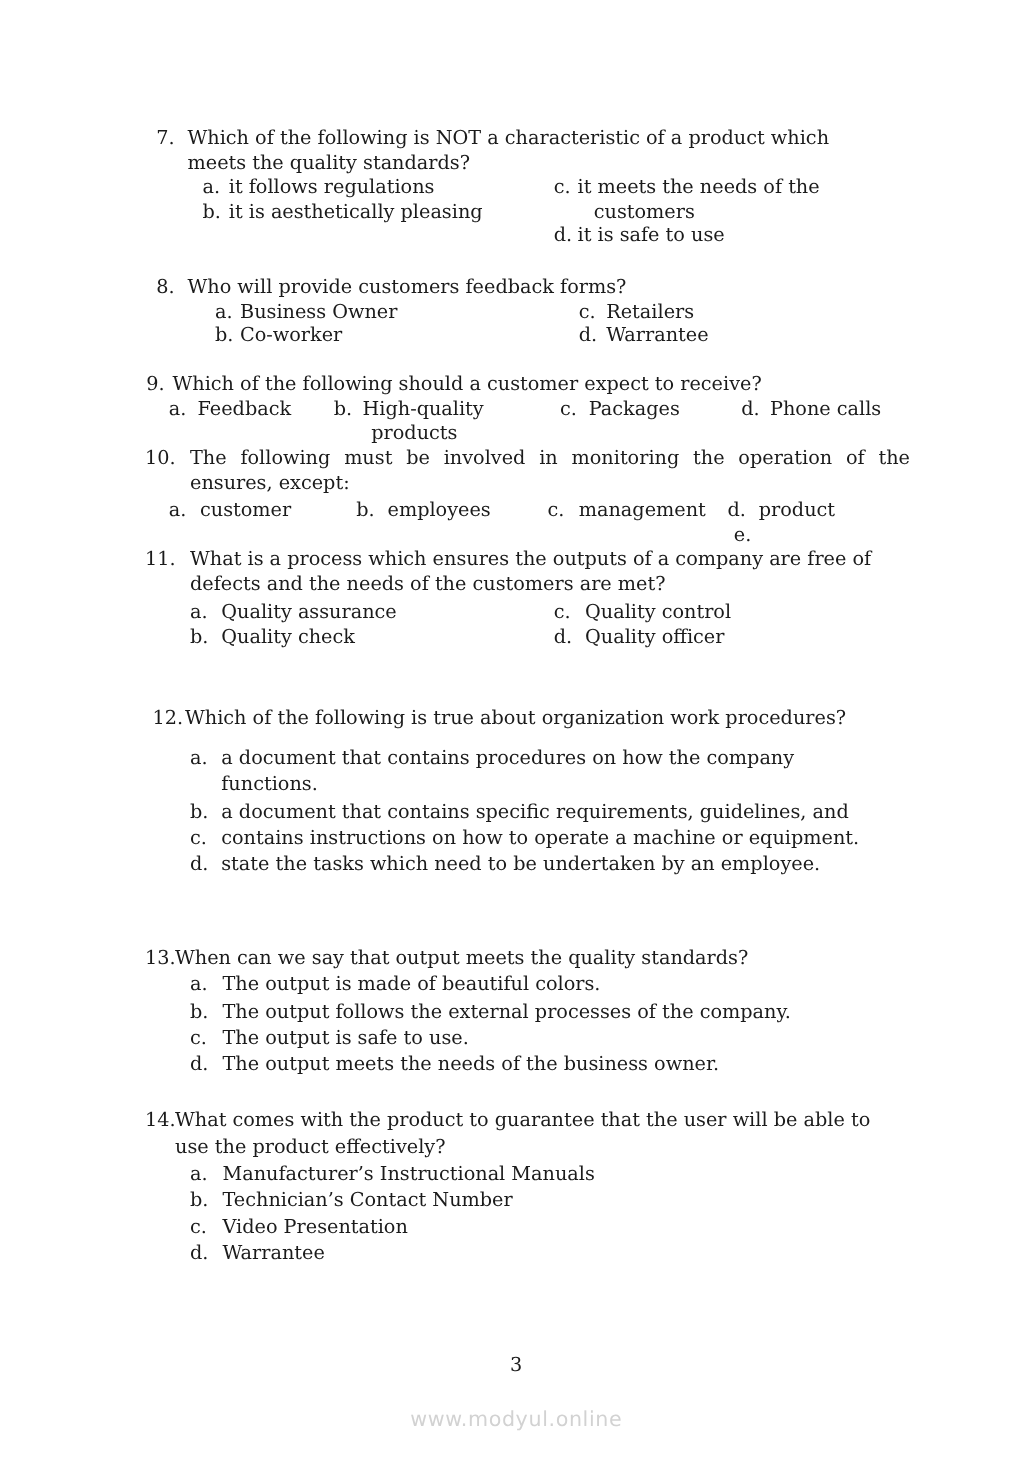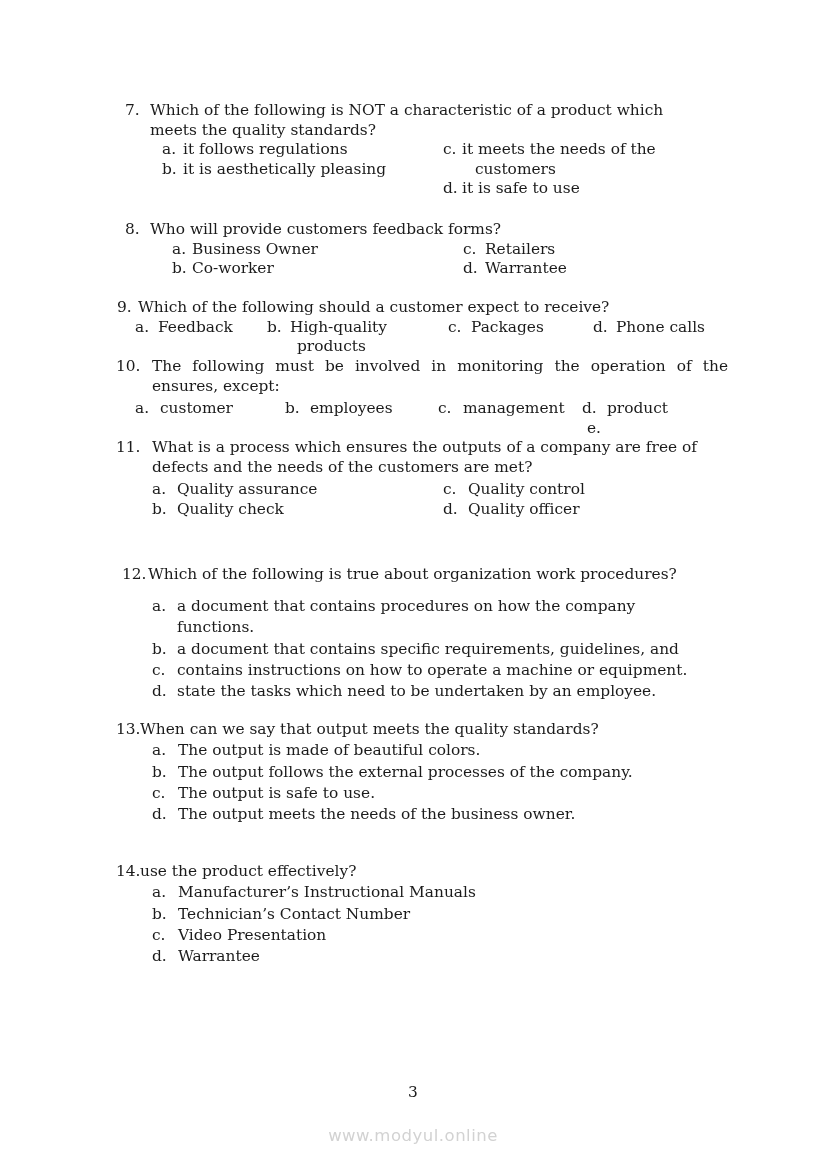--- a/index.html
+++ b/index.html
@@ -15,22 +15,22 @@
   .page { position:absolute; inset:0; }
 
   .q { position:absolute; left:116px; width:612px; line-height:19.6px; }
   .q12,.q13,.q14 { line-height:21.3px; }
   .q7  { top:101px; }
   .q8  { top:220px; }
   .q9  { top:298px; }
   .q10 { top:357px; }
   .q11 { top:438px; }
   .q12 { top:564px; }
-  .q13 { top:719px; }
-  .q14 { top:861px; }
+  .q13 { top:756px; }
+  .q14 { top:886px; }
 
   .qhead { display:flex; align-items:flex-start; }
   .qnum  { flex:none; width:34px; }
   .q7 .qnum,.q8 .qnum { padding-left:9px; }
   .q9 .qnum  { width:22px; padding-left:1px; }
   .q10 .qnum,.q11 .qnum { width:36px; }
   .q12 .qnum { width:32px; padding-left:6px; }
   .q13 .qnum,.q14 .qnum { width:24px; }
   .qtext { flex:1; }
   .qline,.oline { white-space:nowrap; }
@@ -347,20 +347,21 @@
           <div class="oline">The output meets the needs of the business owner.</div>
         </div>
       </div>
     </div>
   </section>
 
   <section class="q q14">
     <div class="qhead">
       <span class="qnum">14.</span>
       <div class="qtext">
+        <div class="qline">What comes with the product to guarantee that the user will be able to</div>
         <div class="qline">use the product effectively?</div>
       </div>
     </div>
     <div class="stack">
       <div class="opt">
         <span class="olet">a.</span>
         <div class="otxt">
           <div class="oline">Manufacturer’s Instructional Manuals</div>
         </div>
       </div>

